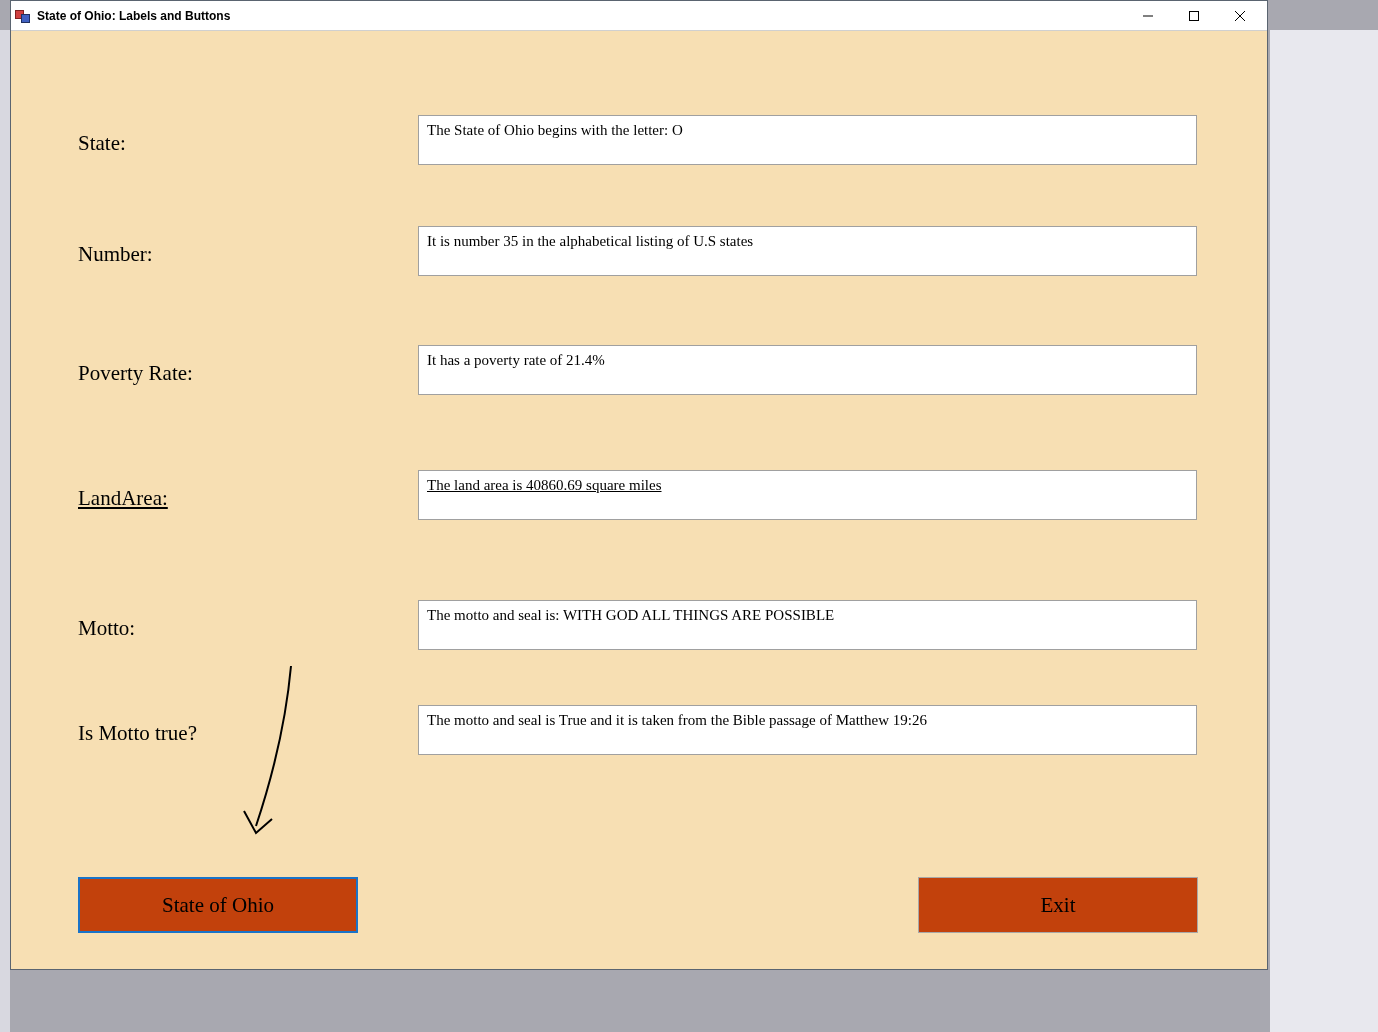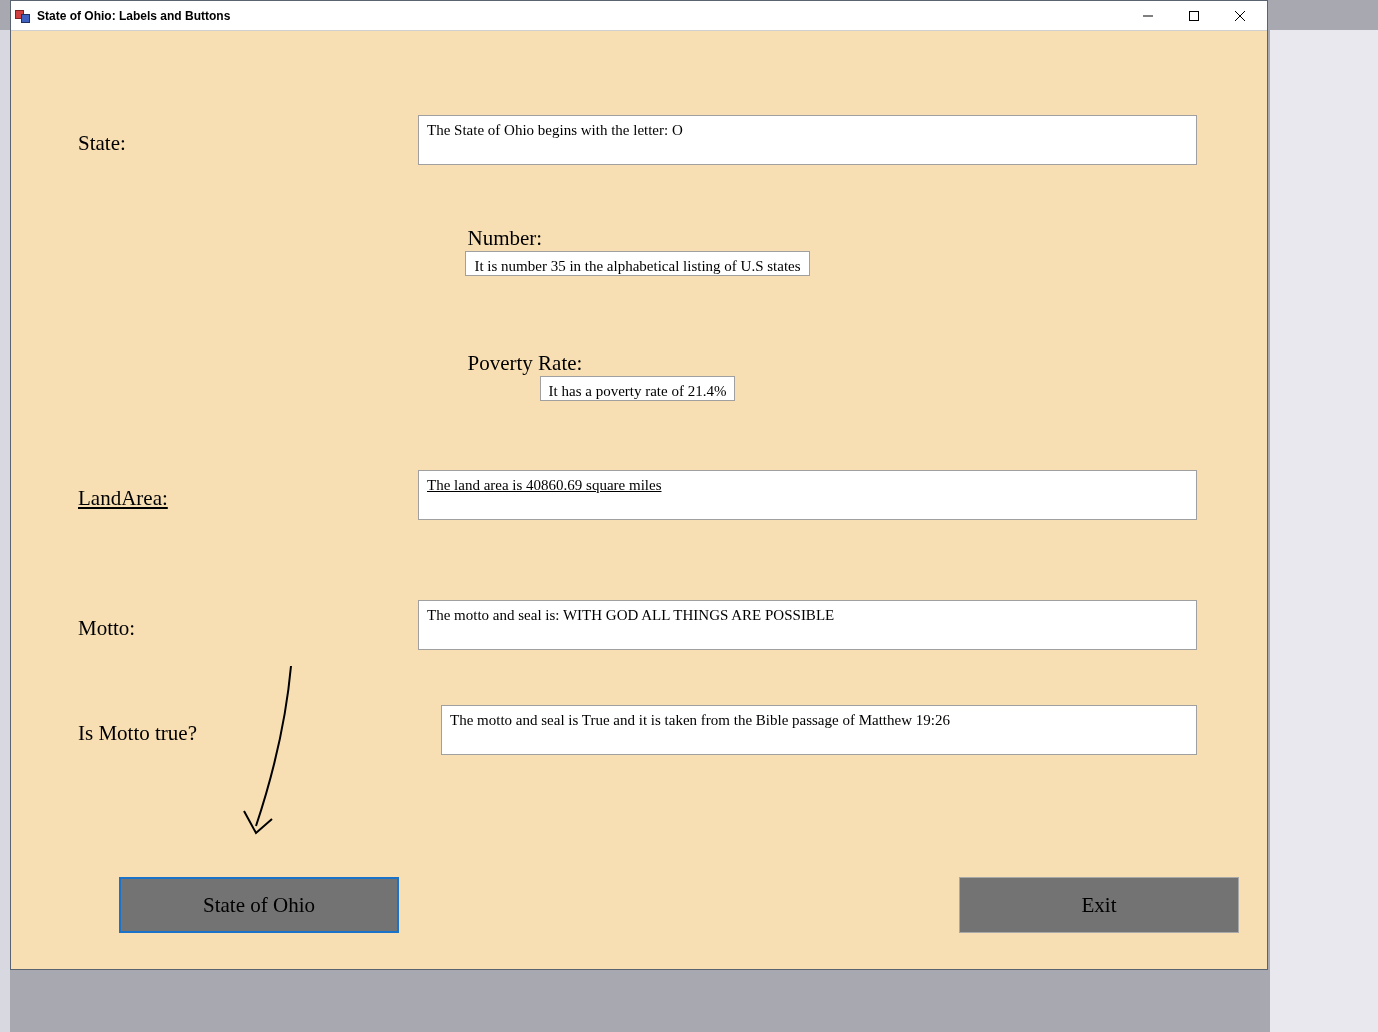--- a/index.html
+++ b/index.html
@@ -113,29 +113,28 @@
     .btnrow {
       position: absolute;
       bottom: 36px;
       left: 67px;
       right: 70px;
       height: 56px;
     }
     .btn {
       position: absolute;
       height: 56px;
-      background: #737373;
+      background: #c2410c;
       border: 1px solid #a8a8a8;
       font-family: "Times New Roman", serif;
       font-size: 21px;
       color: #000;
       display: flex;
       align-items: center;
       justify-content: center;
-      margin-left: 41px;
     }
     .btn.focused {
       border: 2px solid #1a73c8;
     }
     .arrow-svg {
       position: absolute;
       pointer-events: none;
     }
     .left-strip {
       position: absolute;
@@ -184,41 +183,41 @@
     </div>
   </div>
 
   <div class="form-body">
 
     <div class="row" style="top:70px;">
       <div class="lbl">State:</div>
       <div class="txt">The State of Ohio begins with the letter: O</div>
     </div>
 
-    <div class="row" style="top:175px;flex-direction:column;">
+    <div class="row" style="top:181px;">
       <div class="lbl">Number:</div>
       <div class="txt">It is number 35 in the alphabetical listing of U.S states</div>
     </div>
 
-    <div class="row" style="top:300px;flex-direction:column;">
+    <div class="row" style="top:300px;">
       <div class="lbl">Poverty Rate:</div>
       <div class="txt">It has a poverty rate of 21.4%</div>
     </div>
 
     <div class="row" style="top:425px;text-decoration:underline;">
       <div class="lbl">LandArea:</div>
       <div class="txt">The land area is 40860.69 square miles</div>
     </div>
 
     <div class="row" style="top:555px;">
       <div class="lbl">Motto:</div>
       <div class="txt">The motto and seal is: WITH GOD ALL THINGS ARE POSSIBLE</div>
     </div>
 
-    <div class="row" style="top:660px;gap:23px;">
+    <div class="row" style="top:660px;">
       <div class="lbl">Is Motto true?</div>
       <div class="txt">The motto and seal is True and it is taken from the Bible passage of Matthew 19:26</div>
     </div>
 
     <svg class="arrow-svg" style="left:225px; top:630px;" width="70" height="185">
       <path d="M 55 5 C 50 60, 35 120, 20 165" stroke="#000" stroke-width="2" fill="none"></path>
       <path d="M 8 150 L 20 172 L 36 158" stroke="#000" stroke-width="2" fill="none"></path>
     </svg>
 
     <div class="btnrow">

